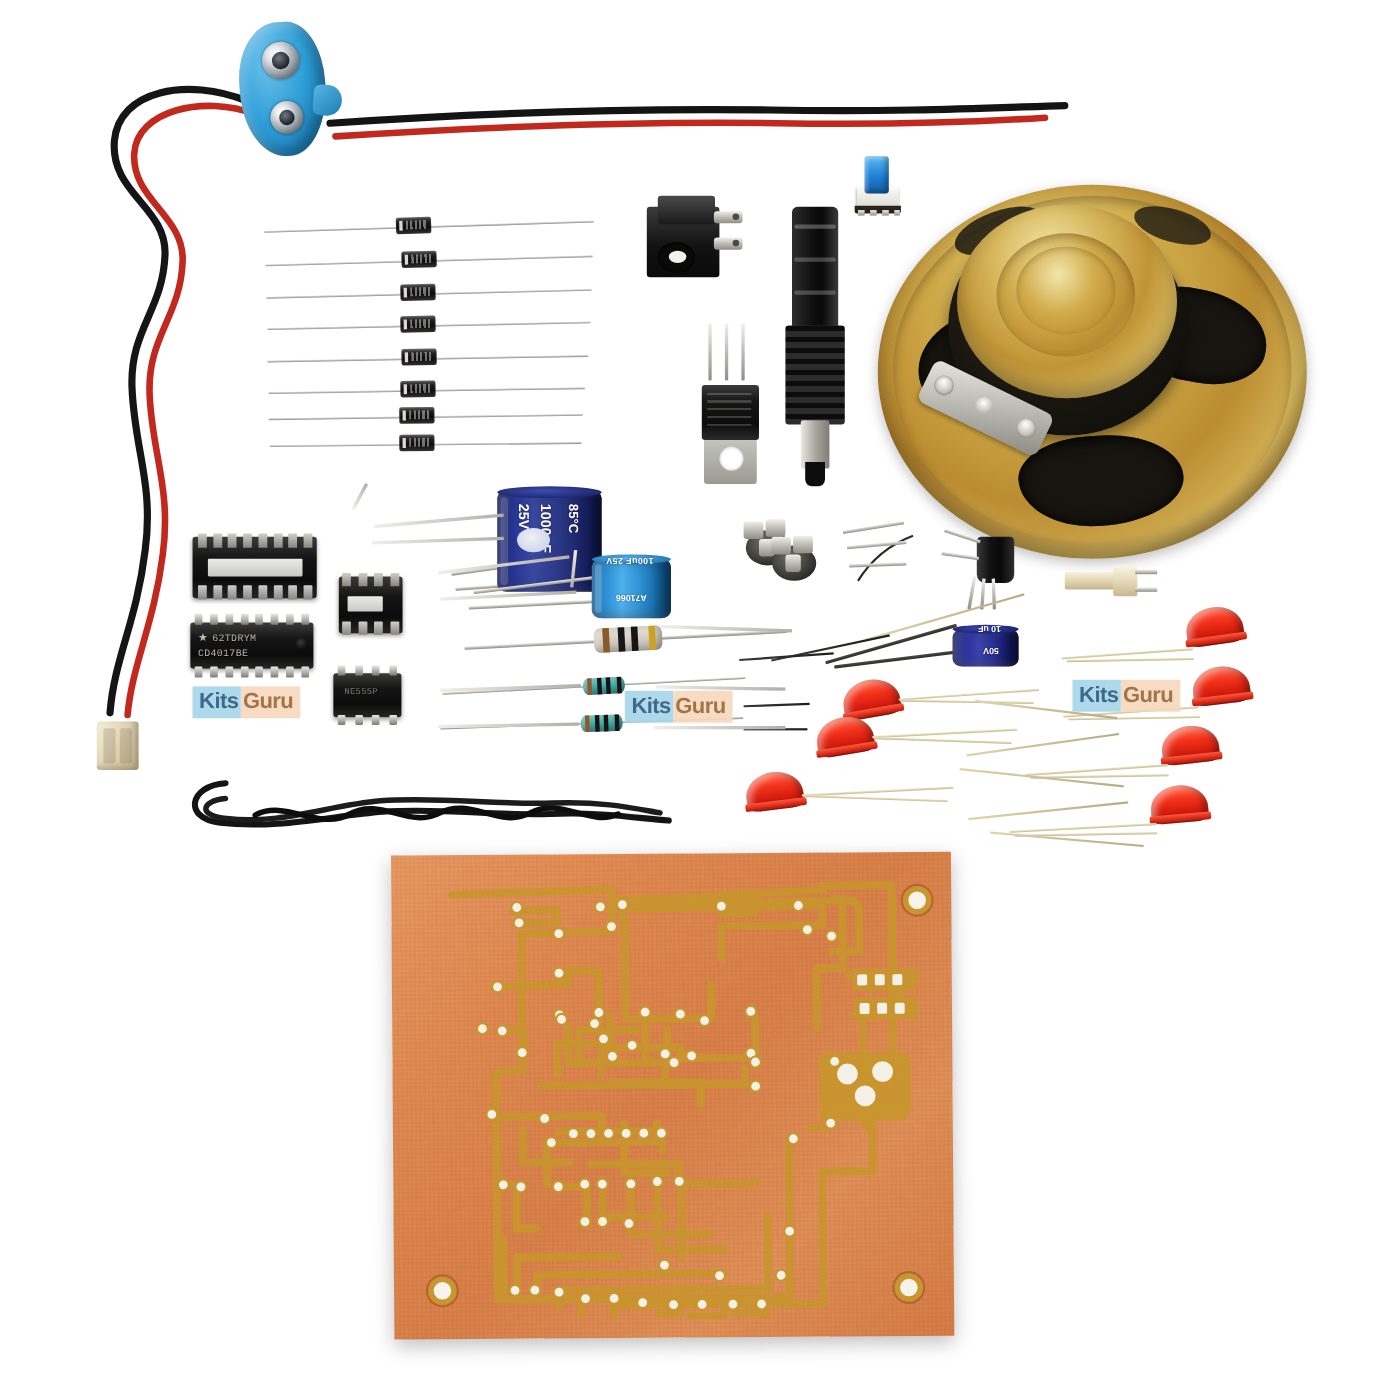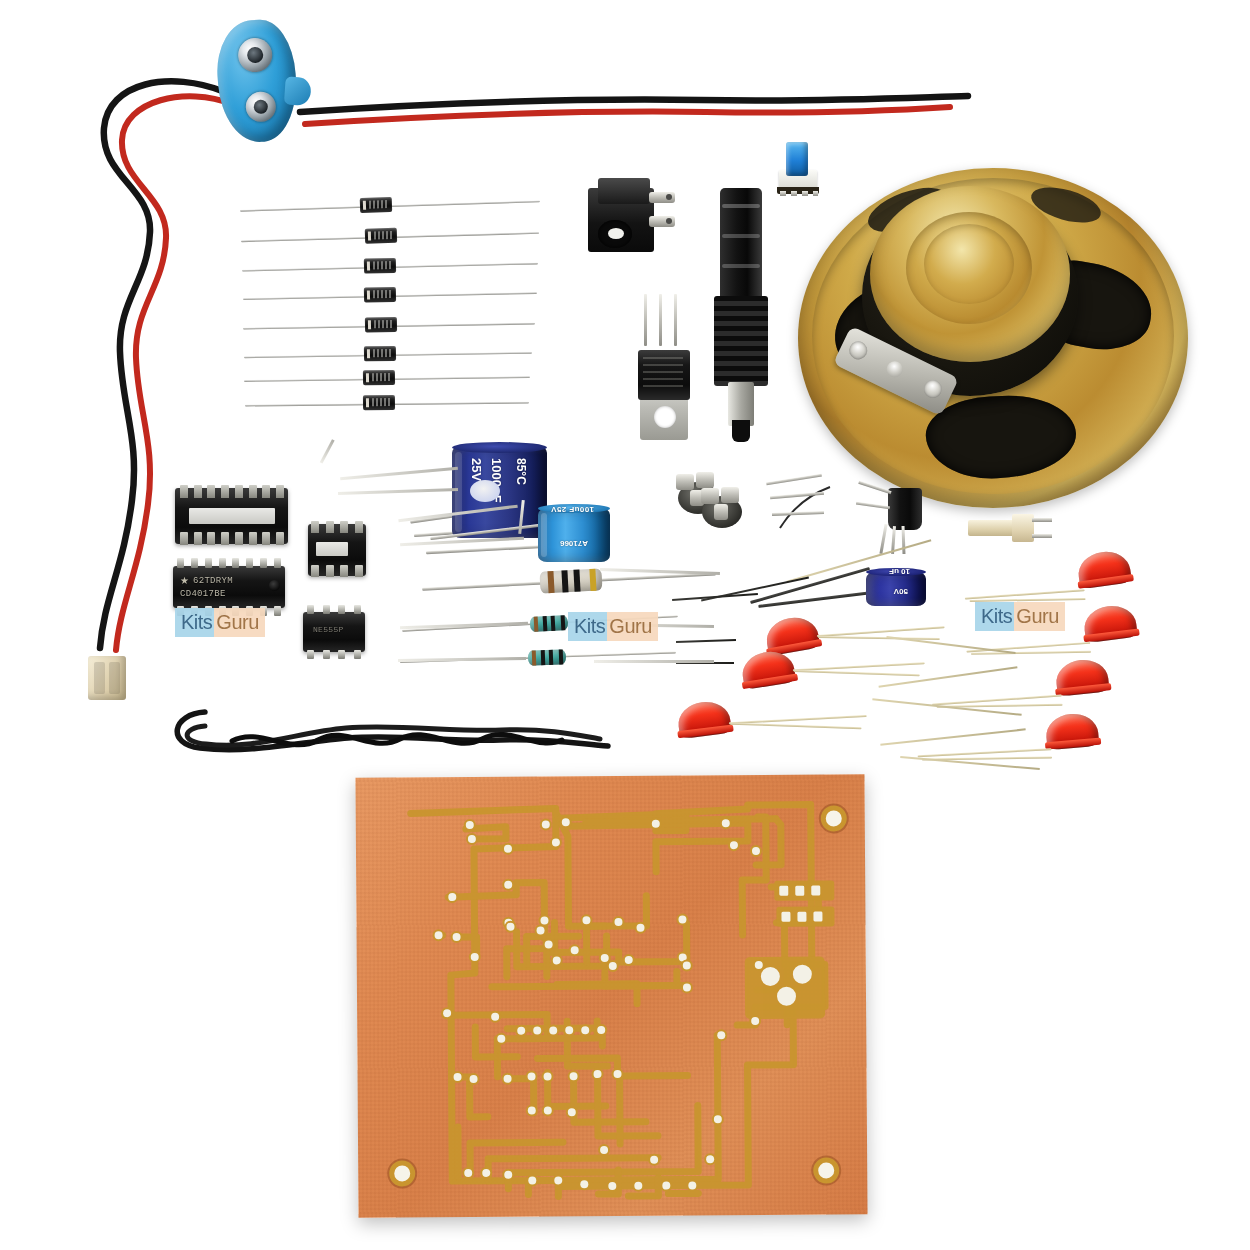--- a/index.html
+++ b/index.html
@@ -14,26 +14,27 @@
     background: #ffffff;
     overflow: hidden;
   }
   .abs { position: absolute; }
 
   
   .wm {
     position: absolute;
     display: flex;
     align-items: center;
-    font-weight: normal;
+    font-weight: bold;
     font-size: 20px;
     letter-spacing: -0.5px;
     opacity: 0.92;
     z-index: 60;
     pointer-events: none;
+    margin-top: 16px;
   }
   .wm .k {
     background: #a8d5ea;
     color: #2e5d80;
     padding: 3px 2px 3px 6px;
   }
   .wm .g {
     background: #f7d9bd;
     color: #9a6a3a;
     padding: 3px 6px 3px 2px;

